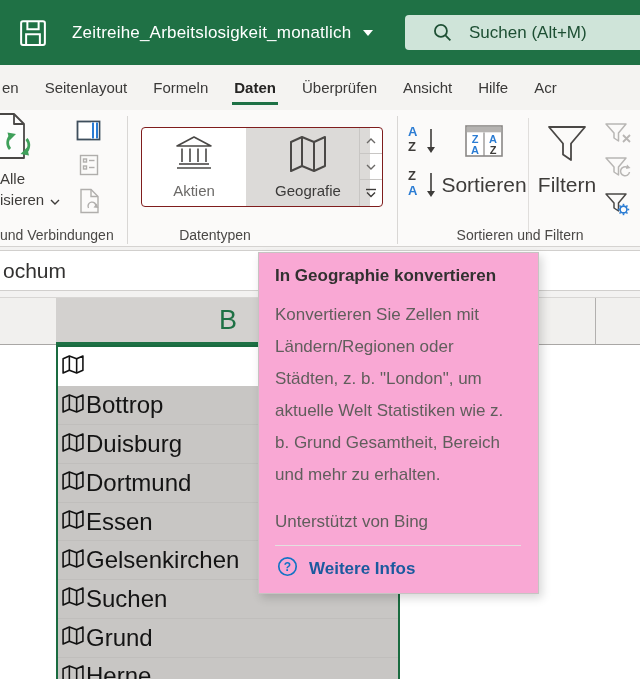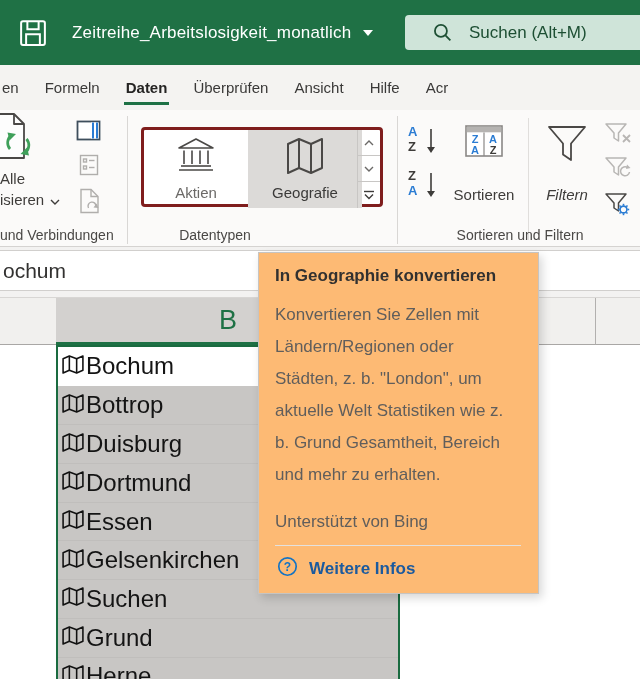--- a/index.html
+++ b/index.html
@@ -33,39 +33,39 @@
   .vdiv-in{position:absolute;top:8px;height:122px;width:1px;background:#e0dedc;}
 
   
   #refresh-icon{position:absolute;left:-12px;top:2px;}
   #refresh-l1{position:absolute;left:0px;top:60px;font-size:15px;color:#3e3c3a;}
   #refresh-l2{position:absolute;left:0px;top:81px;font-size:15px;color:#3e3c3a;display:flex;align-items:center;gap:6px;}
   .mini-ico{position:absolute;}
 
   
   #gallery{position:absolute;left:141px;top:17px;width:242px;height:80px;background:#fff;
-           border:3px solid #7f1d1d;border-radius:4px;box-sizing:border-box;}
+           border:1px solid #7f1d1d;border-radius:4px;box-sizing:border-box;}
   .gal-item{position:absolute;top:0;height:78px;text-align:center;cursor:default;}
   #gal-aktien{left:0;width:104px;}
-  #gal-geo{left:104px;width:114px;background:#dcdad8;}
+  #gal-geo{left:104px;width:124px;background:#dcdad8;}
   .gal-item .gico{margin-top:6px;display:inline-block;}
   .gal-lbl{position:absolute;left:0;right:0;bottom:7px;font-size:15px;}
   #gal-aktien .gal-lbl{color:#6b6967;}
   #gal-geo .gal-lbl{color:#3b3a39;}
   #gal-scroll{position:absolute;right:0;top:0;width:22px;height:78px;border-left:1px solid #c8c6c4;}
   .gs-btn{height:25px;display:flex;align-items:center;justify-content:center;border-bottom:1px solid #c8c6c4;}
   .gs-btn:last-child{height:26px;border-bottom:none;}
 
   
   .sort-ico{position:absolute;width:34px;height:34px;}
   .sort-ico .letters{position:absolute;left:0;top:0;display:flex;flex-direction:column;
                      font-weight:700;font-size:13px;line-height:15px;}
   .sort-ico .arrow{position:absolute;left:18px;top:3px;}
   .blue{color:#2b7cd3;} .dark{color:#3e3c3a;}
-  .big-lbl{position:absolute;top:76px;font-size:15px;color:#3e3c3a;text-align:center;}
+  .big-lbl{position:absolute;top:63px;font-size:21px;color:#3e3c3a;text-align:center;}
 
   
   #gap1{position:absolute;left:0;top:247px;width:640px;height:3px;background:#f3f2f1;}
   #formulabar{position:absolute;left:0;top:250px;width:640px;height:41px;background:#fff;
               border-top:1px solid #d1cfcd;border-bottom:1px solid #d1cfcd;box-sizing:border-box;
               display:flex;align-items:center;}
   #formulabar .fval{margin-left:3px;font-size:21px;color:#323130;}
   #gap2{position:absolute;left:0;top:291px;width:640px;height:6px;background:#f3f2f1;}
 
   
@@ -79,21 +79,21 @@
 
   #selection{position:absolute;left:56px;top:345px;width:344px;height:350px;background:#c8c6c4;
              border:2px solid #1a6b40;border-bottom:none;box-sizing:border-box;}
   .cell-row{height:38.7px;display:flex;align-items:center;padding-left:3px;box-sizing:border-box;}
   .cell-row.active{background:#fff;}
   .cell-row.grid{border-top:1px solid #c0bebc;}
   .cell-row .clabel{font-size:24px;color:#141414;margin-left:1px;white-space:nowrap;}
   .cell-row svg{flex:0 0 auto;}
 
   
-  #tooltip{position:absolute;left:258px;top:252px;width:281px;background:#fdba74;
+  #tooltip{position:absolute;left:258px;top:252px;width:281px;background:#f9a8d4;
            border:1px solid #c6c4c2;box-shadow:3px 4px 9px rgba(0,0,0,.16);
            box-sizing:border-box;padding:13px 17px 0 16px;z-index:20;}
   #tt-title{font-size:17px;font-weight:700;color:#323130;}
   #tt-body{margin-top:13px;font-size:17px;line-height:32px;color:#605e5c;}
   #tt-bing{margin-top:21px;font-size:17px;color:#605e5c;}
   #tt-footer{margin-top:13px;border-top:1px solid #e3e1df;padding:10px 0 12px 2px;
              display:flex;align-items:center;gap:11px;}
   #tt-link{font-size:17px;font-weight:700;color:#1b5a9e;cursor:pointer;}
 </style>
 </head>
@@ -126,20 +126,21 @@
             <line x1="12.8" y1="12.8" x2="17.5" y2="17.5"></line>
         </svg>
       </span>
       <span class="stext">Suchen (Alt+M)</span>
     </div>
   </div>
 
   <div id="tabrow">
     <div class="tabs" id="tabs-container">
         <span class="tab">en</span>
+        <span class="tab">Seitenlayout</span>
         <span class="tab">Formeln</span>
         <span class="tab active">Daten</span>
         <span class="tab">Überprüfen</span>
         <span class="tab">Ansicht</span>
         <span class="tab">Hilfe</span>
         <span class="tab">Acr</span>
       </div>
   </div>
 
   <div id="ribbon">
@@ -281,21 +282,21 @@
     </div>
     <div class="big-lbl" style="left:424px;width:120px;">Sortieren</div>
 
     <div class="vdiv-in" style="left:528px;"></div>
 
     <div style="position:absolute;left:545px;top:10px;">
       <svg width="44" height="46" viewBox="0 0 44 44" fill="none" stroke="#4a4846" stroke-width="1.8" stroke-linejoin="round">
         <path d="M4 6 H40 L26 22.5 V39 L18 33.5 V22.5 Z"></path>
       </svg>
     </div>
-    <div class="big-lbl" style="left:517px;width:100px;font-style:italic;">Filtern</div>
+    <div class="big-lbl" style="left:517px;width:100px;">Filtern</div>
 
     <div style="position:absolute;left:604px;top:10px;">
       <svg width="28" height="26" viewBox="0 0 28 26" fill="none" stroke="#b8b6b4" stroke-width="1.5" stroke-linejoin="round">
         <path d="M2 4 H22 L14.5 13 V21 L10 18 V13 Z"></path>
         <path d="M19 15 L26 22 M26 15 L19 22" stroke-width="1.8"></path>
       </svg>
     </div>
     <div style="position:absolute;left:604px;top:44px;">
       <svg width="28" height="26" viewBox="0 0 28 26" fill="none" stroke="#b8b6b4" stroke-width="1.5" stroke-linejoin="round">
         <path d="M2 4 H22 L14.5 13 V21 L10 18 V13 Z"></path>
@@ -337,21 +338,20 @@
 
   <div id="selection">
       <div class="cell-row active">
       <span>
         <svg width="24" height="21" viewBox="0 0 23 20" fill="none" stroke="#111" stroke-width="1.5" stroke-linejoin="round">
           <path d="M2 4.5 L8 1.8 L15 4.5 L21 1.8 V15.5 L15 18.2 L8 15.5 L2 18.2 Z"></path>
           <line x1="8" y1="1.8" x2="8" y2="15.5"></line>
             <line x1="15" y1="4.5" x2="15" y2="18.2"></line>
         </svg>
       </span>
-      <span class="clabel">Bochum</span>
     </div>
       <div class="cell-row">
       <span>
         <svg width="24" height="21" viewBox="0 0 23 20" fill="none" stroke="#111" stroke-width="1.5" stroke-linejoin="round">
           <path d="M2 4.5 L8 1.8 L15 4.5 L21 1.8 V15.5 L15 18.2 L8 15.5 L2 18.2 Z"></path>
           <line x1="8" y1="1.8" x2="8" y2="15.5"></line>
             <line x1="15" y1="4.5" x2="15" y2="18.2"></line>
         </svg>
       </span>
       <span class="clabel">Bottrop</span>

